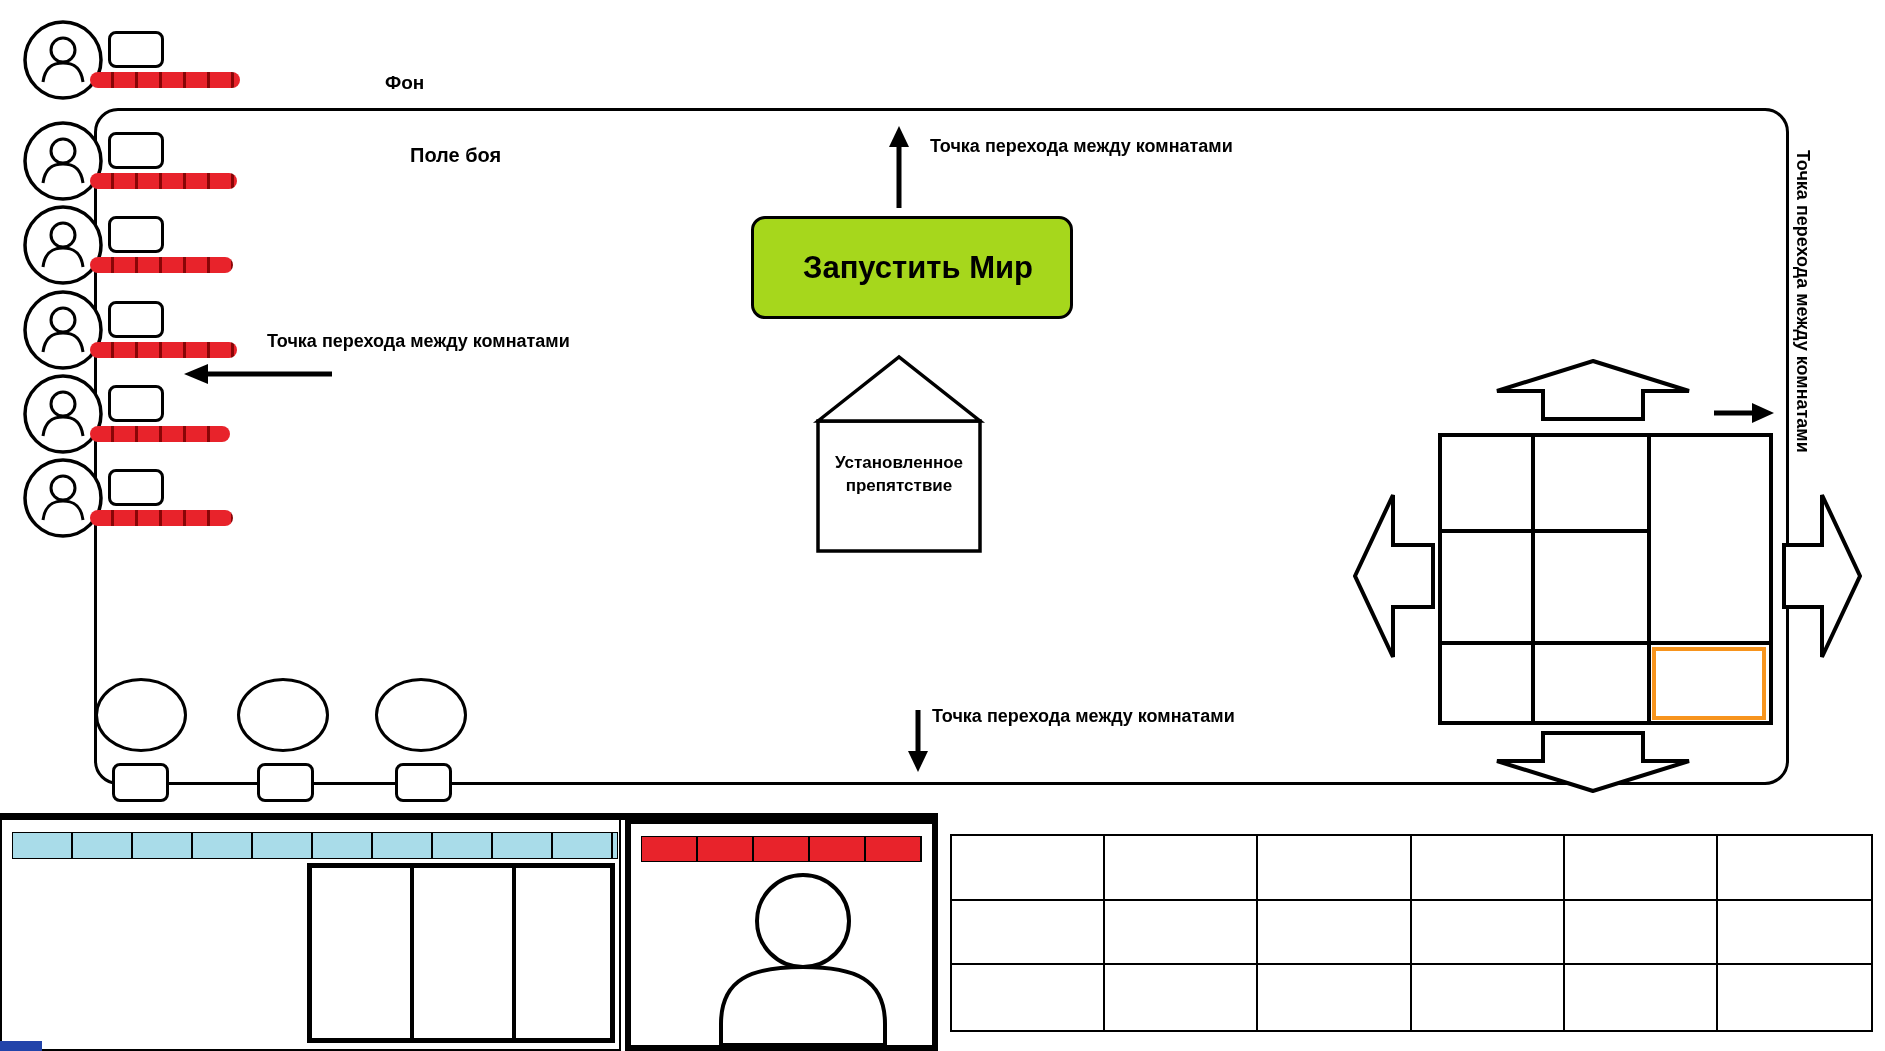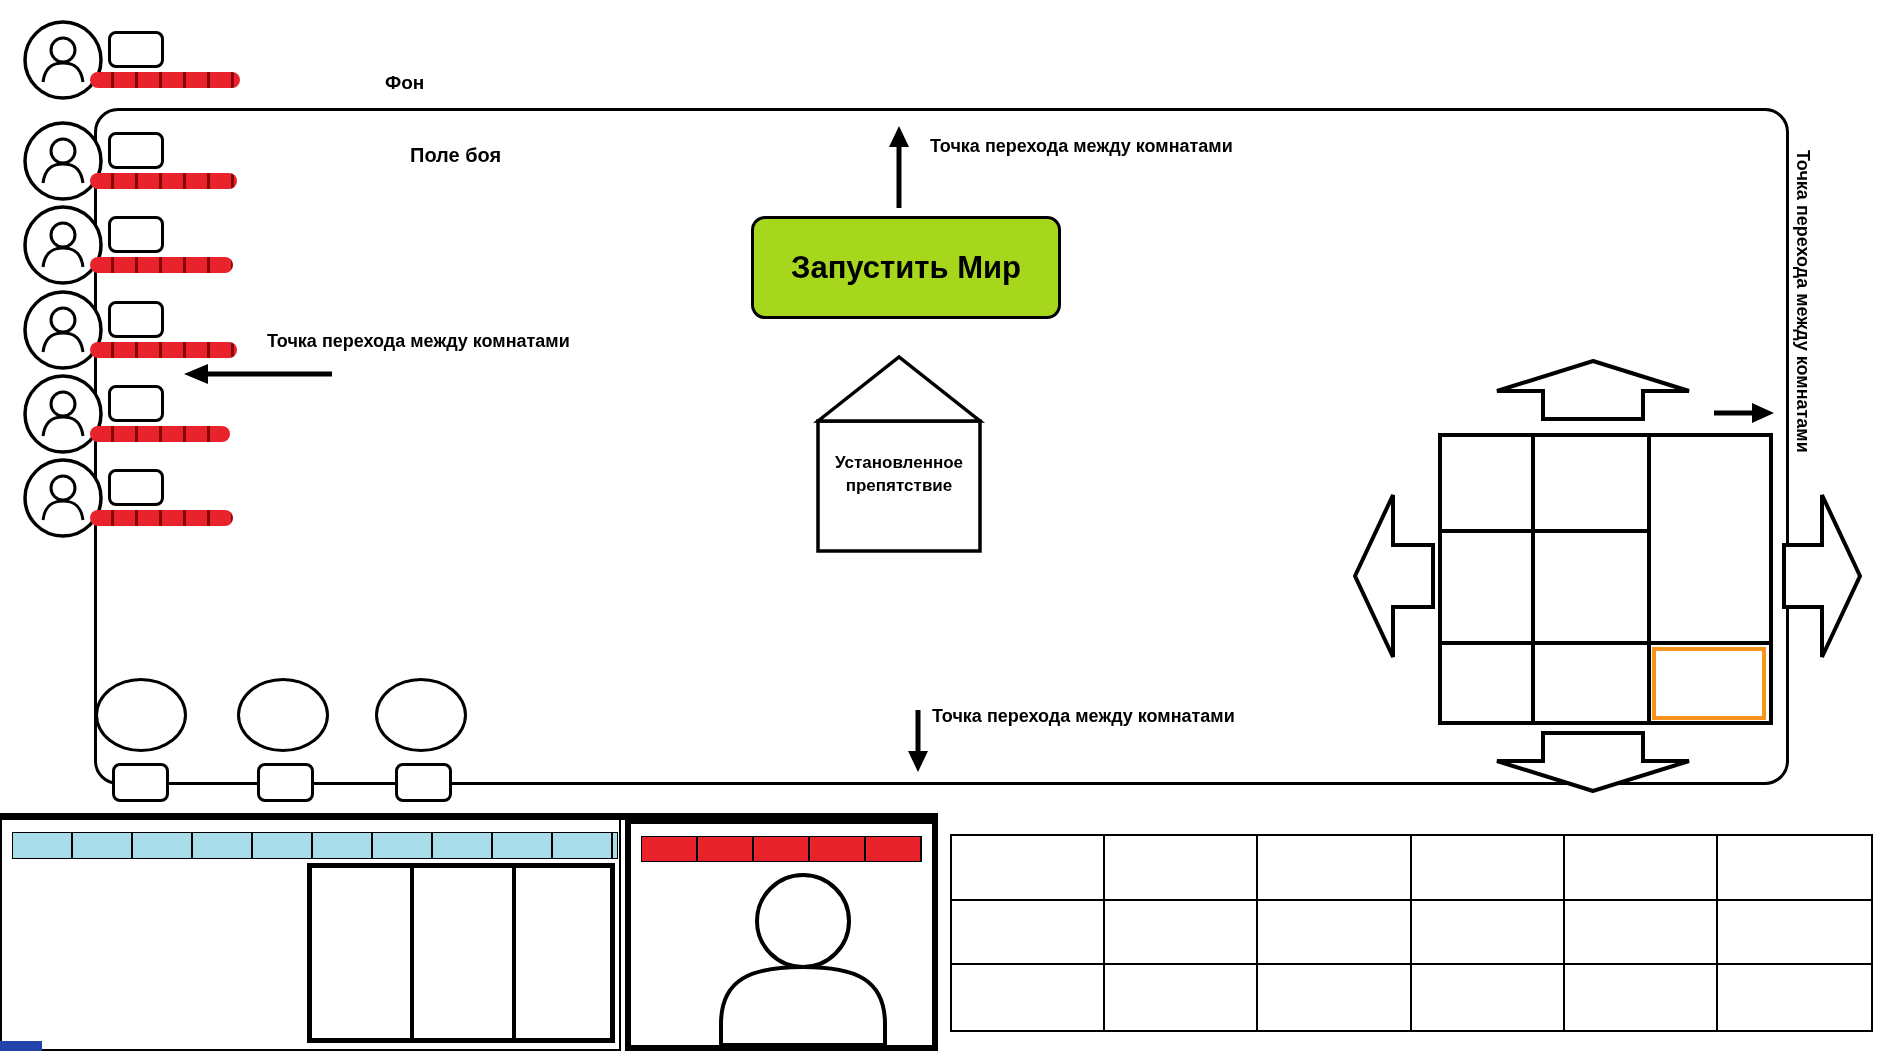--- a/index.html
+++ b/index.html
@@ -99,21 +99,21 @@
   <div class="abs" style="left:22px;top:457px;width:82px;height:82px;">
     <svg width="82" height="82" viewBox="0 0 82 82">
       <circle cx="41" cy="41" r="38" fill="#fff" stroke="#000" stroke-width="3.5"></circle>
       <path d="M 21 63 C 23 47 32 44 41 44 C 50 44 59 47 61 63" fill="#fff" stroke="#000" stroke-width="3"></path>
       <circle cx="41" cy="31" r="12" fill="#fff" stroke="#000" stroke-width="3"></circle>
     </svg>
   </div>
   <div class="abs slot-rect" style="left:108px;top:469px;width:50px;height:31px;"></div>
   <div class="abs health-bar" style="left:90px;top:510px;width:143px;height:16px;"></div>
 
-  <div class="abs btn-launch" style="left:751px;top:216px;width:304px;height:97px;background:#a6d71c;">
+  <div class="abs btn-launch" style="left:751px;top:216px;width:304px;height:97px;background:#a6d71c;padding-left:12px;">
     <span>Запустить Мир</span>
   </div>
 
   <div class="abs" style="left:887px;top:126px;width:24px;height:84px;">
     <svg width="24" height="84" viewBox="0 0 24 84">
       <line x1="12" y1="82" x2="12" y2="14" stroke="#000" stroke-width="5"></line>
       <polygon points="12,0 2,21 22,21" fill="#000"></polygon>
     </svg>
   </div>
   <div class="lbl" style="left:930px;top:136px;font-size:18px;">Точка перехода между комнатами</div>

